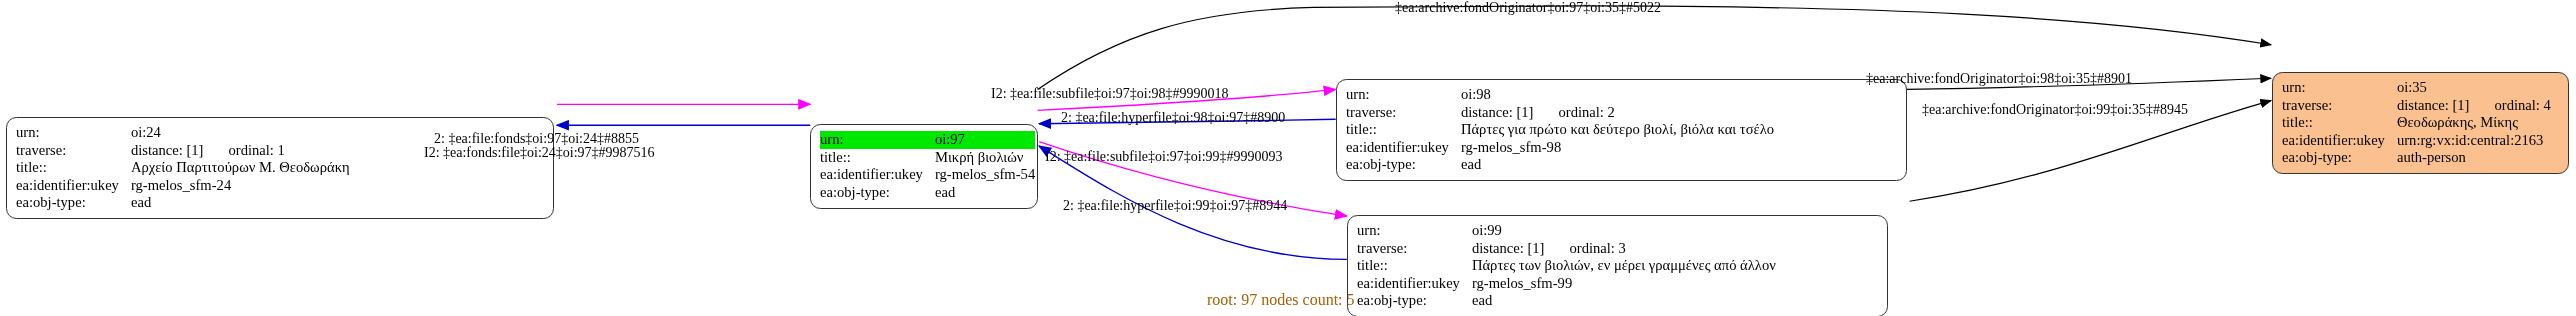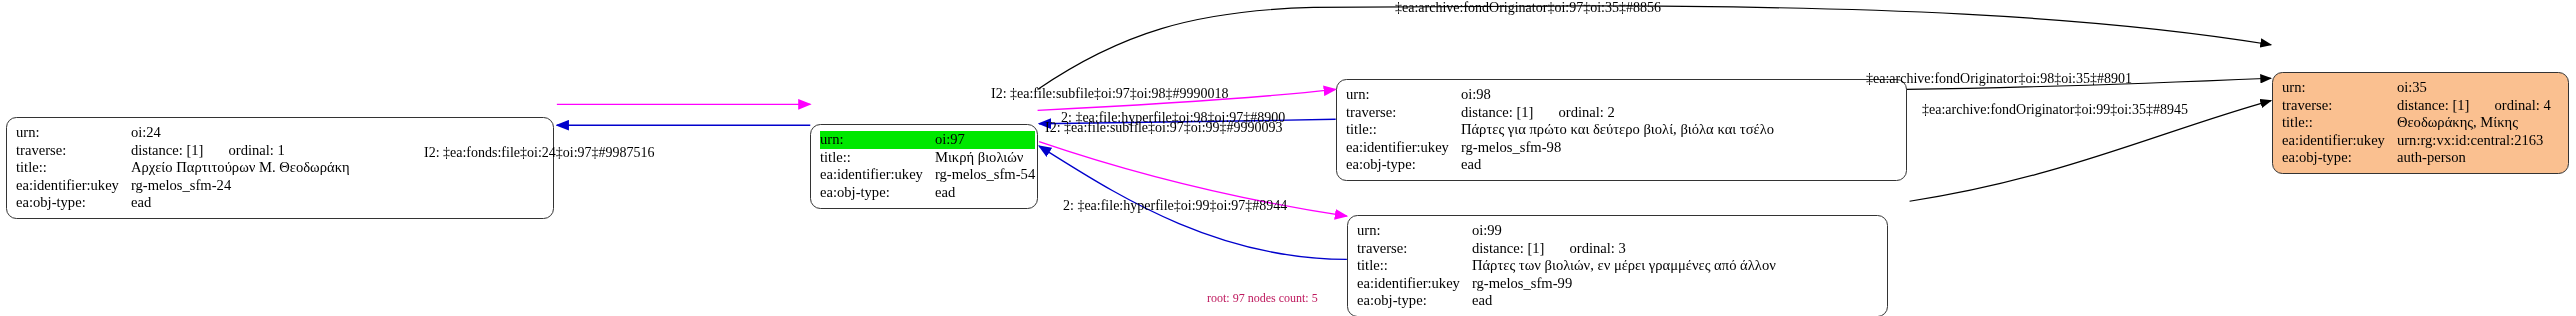--- a/index.html
+++ b/index.html
@@ -74,22 +74,22 @@
   .edge-label {
     position: absolute;
     font-size: 14px;
     line-height: 16.4px;
     color: #000000;
     white-space: nowrap;
     font-family: "Liberation Serif", "DejaVu Serif", serif;
   }
   .footer {
     position: absolute;
-    font-size: 12px;
-    color: #be185d;
+    font-size: 16px;
+    color: #a16207;
     white-space: nowrap;
   }
 </style>
 </head>
 <body>
 
 <div id="canvas">
 
   <svg class="edges" viewBox="0 0 3452 424" xmlns="http://www.w3.org/2000/svg">
     <defs>
@@ -247,30 +247,31 @@
         <td class="v">urn:rg:vx:id:central:2163</td>
       </tr>
       <tr>
         <td class="k">ea:obj-type:</td>
         <td class="v">auth-person</td>
       </tr>
     </tbody>
       </table>
   </div>
 
-  <div class="edge-label" style="left:1395px; top:0px;">‡ea:archive:fondOriginator‡oi:97‡oi:35‡#8856</div>
+  <div class="edge-label" style="left:1395px; top:0px;">‡ea:archive:fondOriginator‡oi:97‡oi:35‡#5022</div>
 
   <div class="edge-label" style="left:424px; top:113px;margin-top:32px;">I2: ‡ea:fonds:file‡oi:24‡oi:97‡#9987516</div>
 
+  <div class="edge-label" style="left:434px; top:131px;">2: ‡ea:file:fonds‡oi:97‡oi:24‡#8855</div>
 
   <div class="edge-label" style="left:991px; top:86px;">I2: ‡ea:file:subfile‡oi:97‡oi:98‡#9990018</div>
 
   <div class="edge-label" style="left:1061px; top:110px;text-align:right;">2: ‡ea:file:hyperfile‡oi:98‡oi:97‡#8900</div>
 
-  <div class="edge-label" style="left:1045px; top:120px;">I2: ‡ea:file:subfile‡oi:97‡oi:99‡#9990093</div>
+  <div class="edge-label" style="left:1045px; top:149px;">I2: ‡ea:file:subfile‡oi:97‡oi:99‡#9990093</div>
 
   <div class="edge-label" style="left:1063px; top:198px;">2: ‡ea:file:hyperfile‡oi:99‡oi:97‡#8944</div>
 
   <div class="edge-label" style="left:1866px; top:71px;">‡ea:archive:fondOriginator‡oi:98‡oi:35‡#8901</div>
 
   <div class="edge-label" style="left:1922px; top:102px;">‡ea:archive:fondOriginator‡oi:99‡oi:35‡#8945</div>
 
   <div class="footer" style="left:1207px; top:291px;">root: 97 nodes count: 5</div>
 
 </div>

